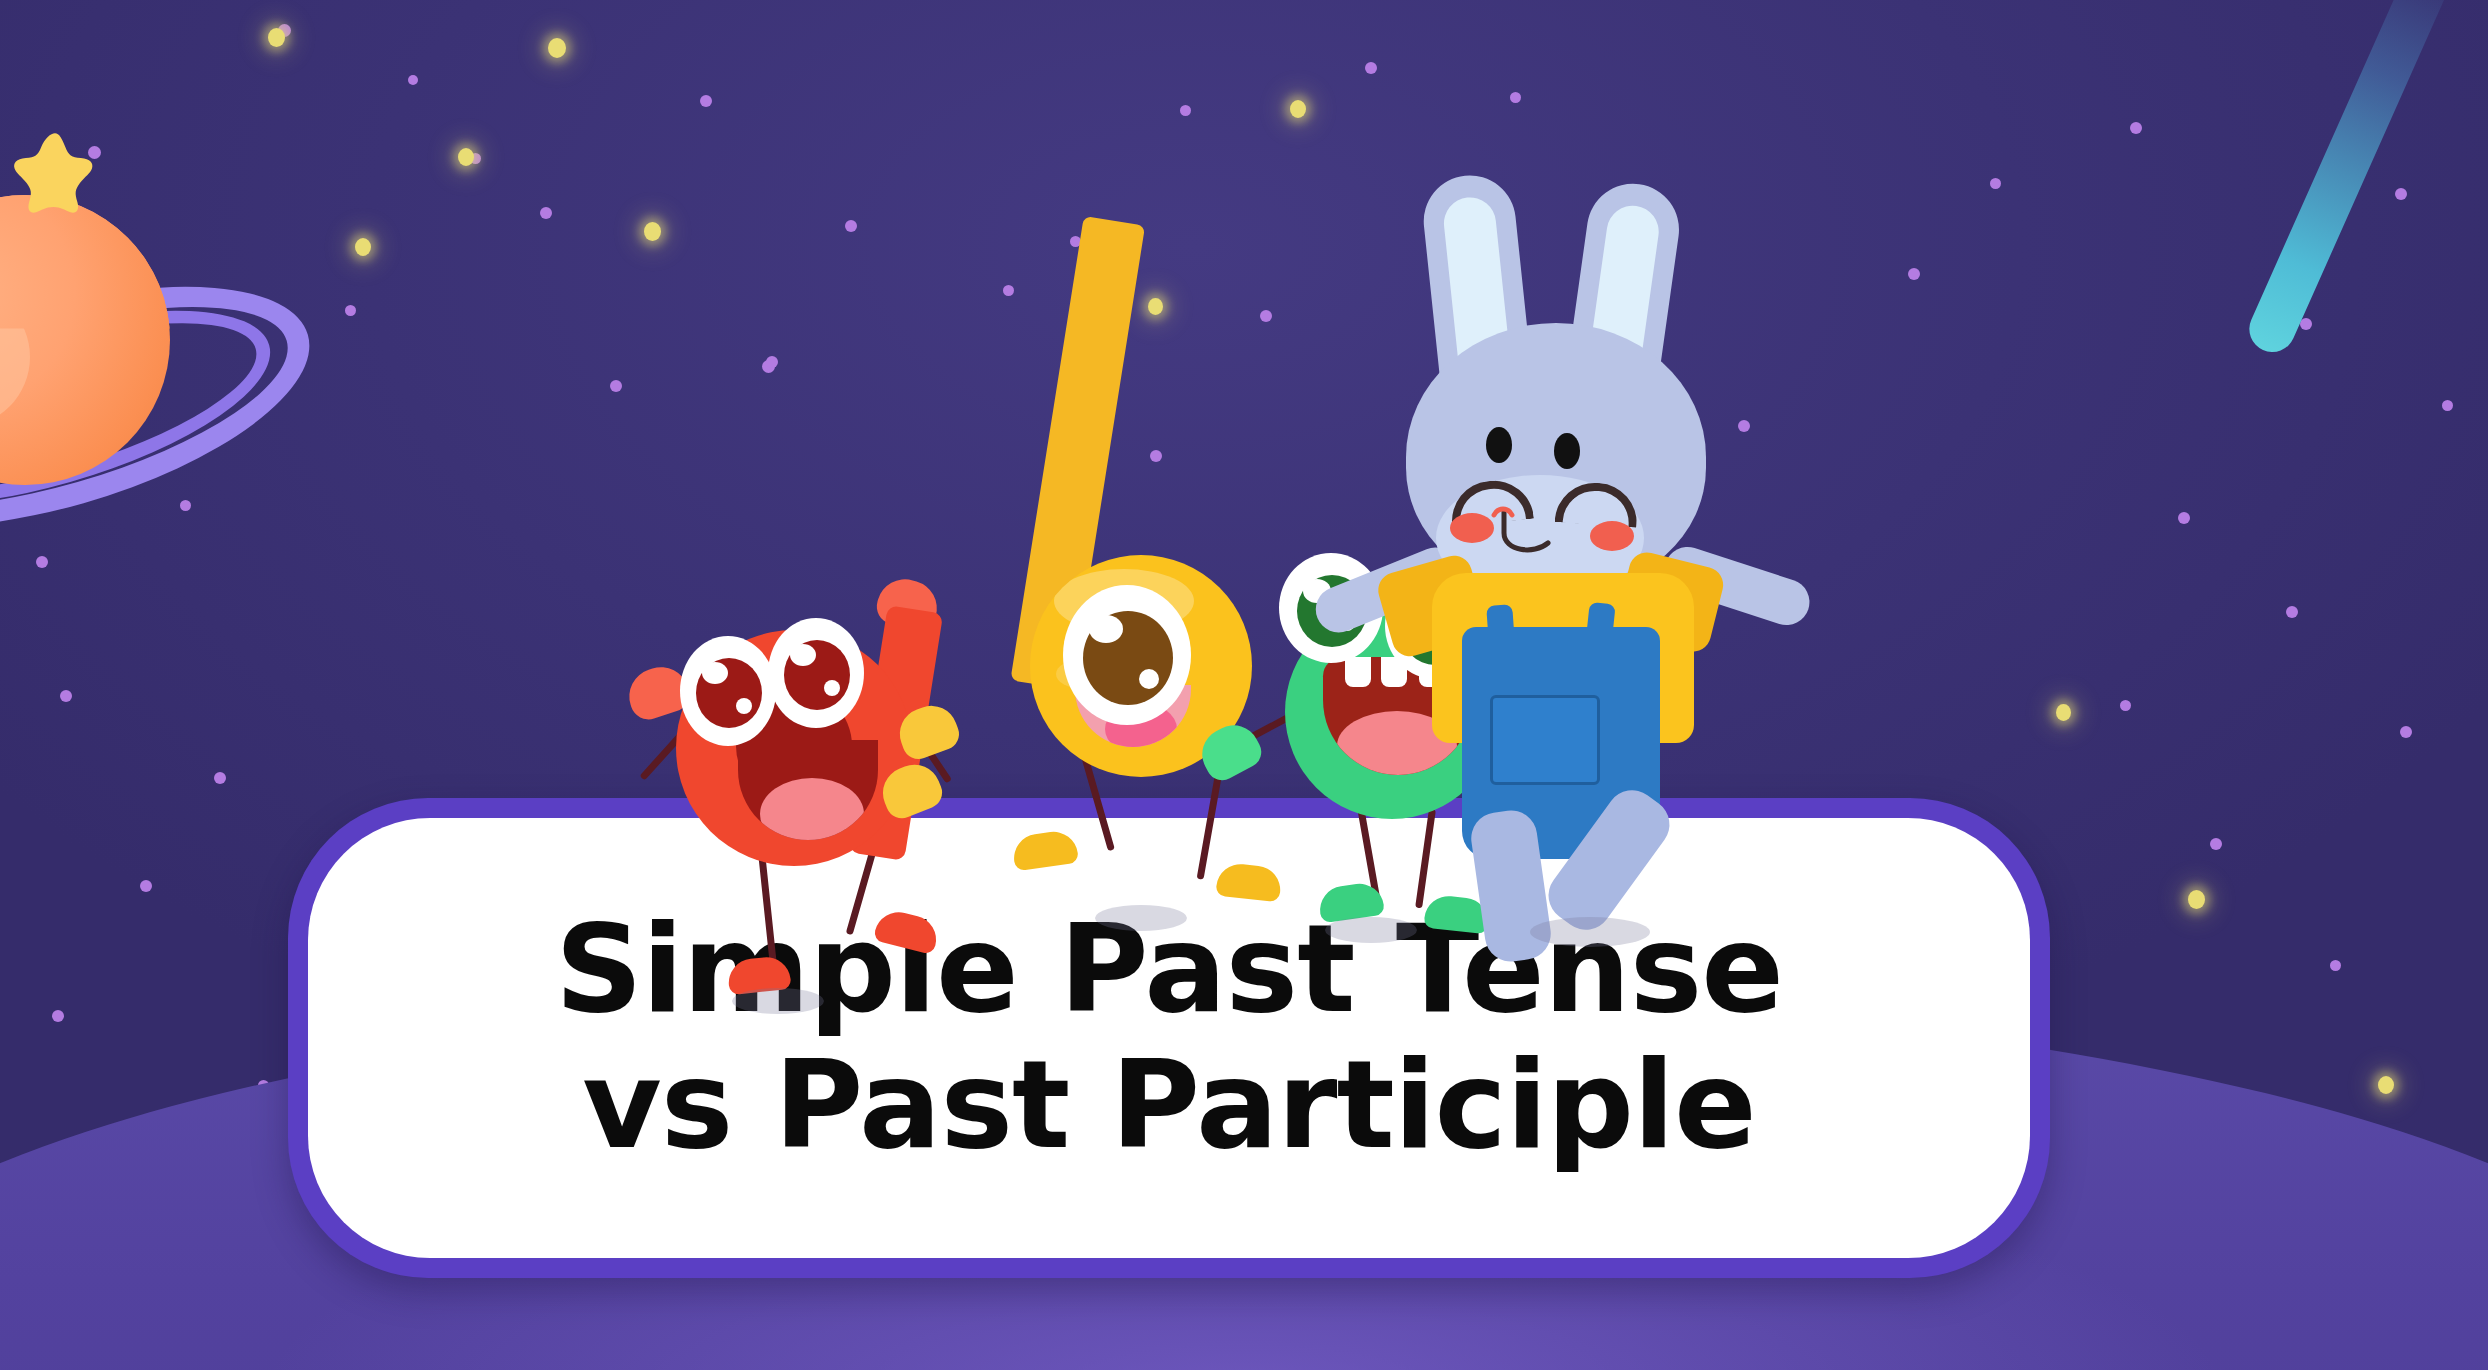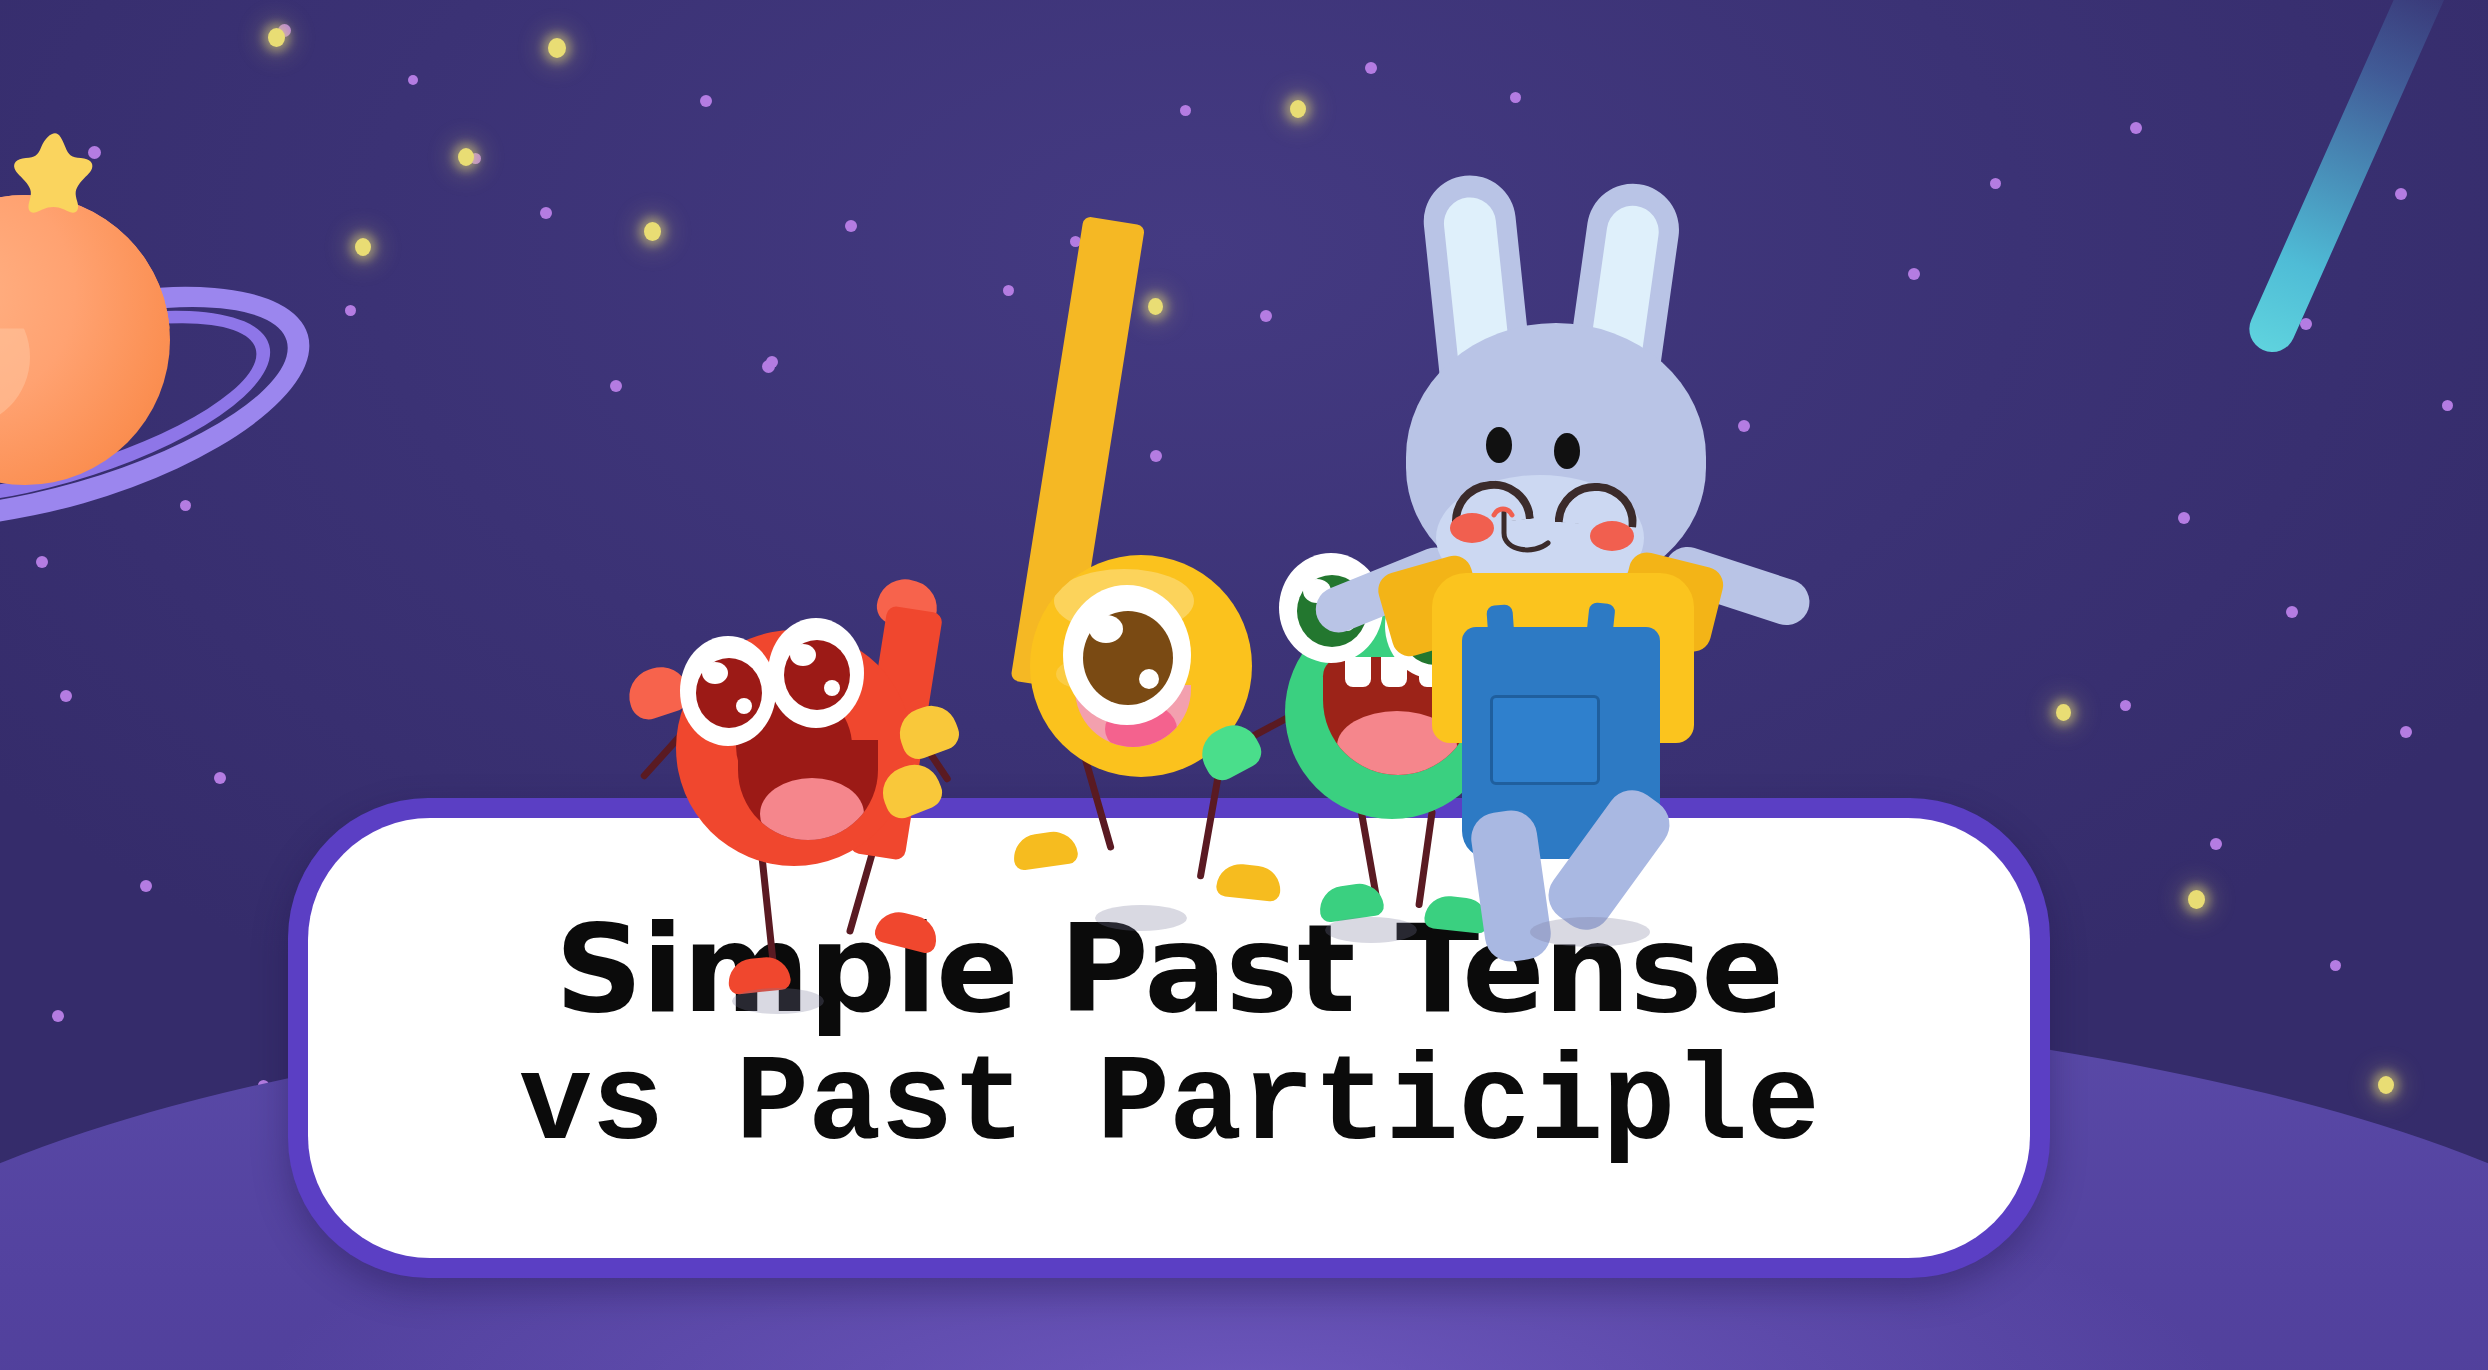--- a/index.html
+++ b/index.html
@@ -67,21 +67,21 @@
     position:absolute;left:20px;top:20px;right:20px;bottom:20px;
     background:#ffffff;border-radius:122px;
     display:flex;flex-direction:column;align-items:center;justify-content:center;
   }
   .title-line{
     color:#0b0b0b;font-weight:700;letter-spacing:-1px;
     font-size:118px;line-height:1.08;white-space:nowrap;
     font-family:"DejaVu Sans","Liberation Sans",sans-serif;
   }
   .title-line.l1{font-size:122px;}
-  .title-line.l2{font-size:122px;margin-top:4px;font-family:Liberation Mono, monospace;}
+  .title-line.l2{font-size:122px;margin-top:4px;}
 
   
   .chars{position:absolute;left:0;top:0;width:2488px;height:1370px;pointer-events:none;}
   .char{position:absolute;}
 
   .limb{position:absolute;background:#5a1a22;border-radius:6px;transform-origin:50% 0;}
   .shadow{position:absolute;width:92px;height:26px;border-radius:50%;background:rgba(120,120,150,.28);}
 
   
   #char-a{left:640px;top:590px;width:330px;height:360px;}

